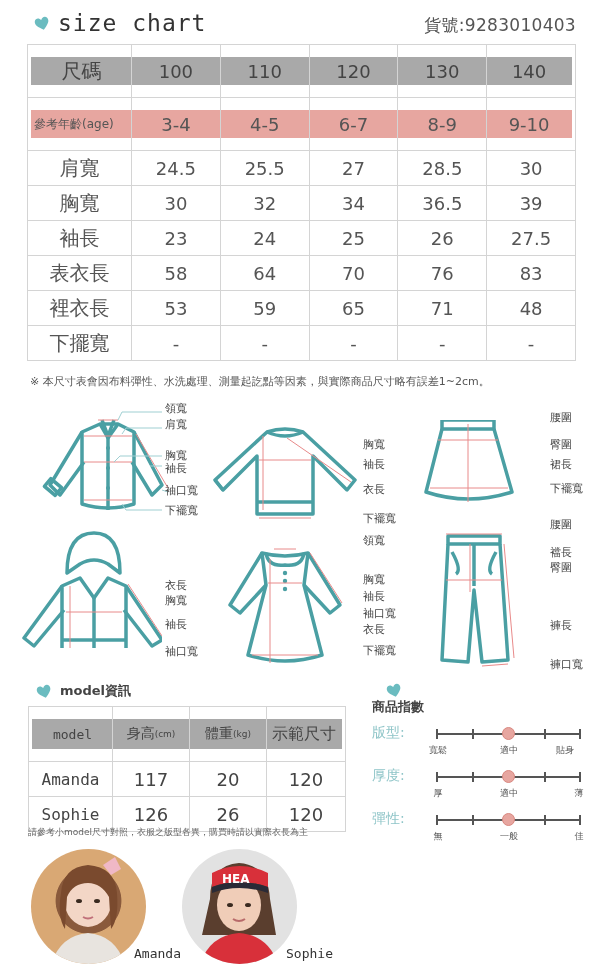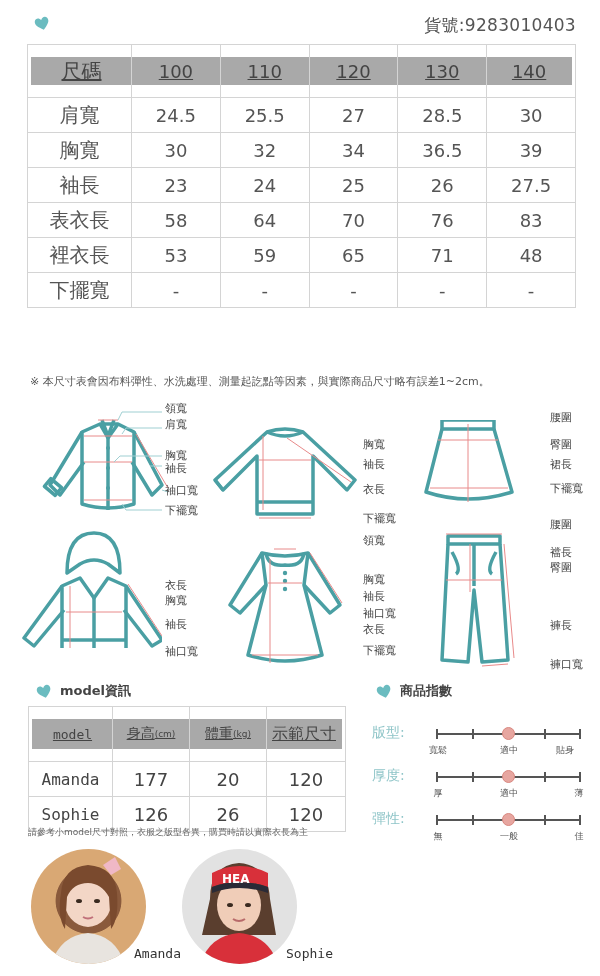--- a/index.html
+++ b/index.html
@@ -14,21 +14,21 @@
   .hdr .title { font-family: "DejaVu Sans Mono", monospace; font-size: 23px; color: #333; margin-left: 8px; letter-spacing: 1px; }
   .itemno { position: absolute; right: 24px; top: 14px; font-size: 17px; color: #555; font-family: "DejaVu Sans", sans-serif; letter-spacing: 0.3px; }
 
   
   .size-table { position: absolute; left: 27px; top: 44px; width: 549px; border-collapse: collapse; table-layout: fixed; }
   .size-table td { border: 1px solid #d4d4d4; text-align: center; font-size: 18px; color: #555; height: 35px; padding: 0; }
   .size-table col.c0 { width: 104px; }
   .size-table tr.head td { height: 38px; }
   .size-table tr.head td .fill { background: #a9a9a9; color: #444; }
   .size-table tr.pink td .fill { background: #e7a6a0; color: #555; }
-  .fill { display: flex; align-items: center; justify-content: center; height: 28px; margin: 12px -1px; text-decoration: underline; }
+  .fill { display: flex; align-items: center; justify-content: center; height: 28px; margin: 12px -1px; }
   .size-table tr.head td:first-child .fill, .size-table tr.pink td:first-child .fill { margin-left: 3px; }
   .size-table tr.head td:last-child .fill, .size-table tr.pink td:last-child .fill { margin-right: 3px; }
   .size-table tr.head td:first-child .fill { font-size: 20px; }
   .size-table tr.pink td:first-child .fill { font-size: 12px; justify-content: flex-start; padding-left: 3px; }
   .size-table tr.pink td { height: 38px; }
   .size-table td.label { font-size: 20px; color: #555; }
 
   .note { position: absolute; left: 30px; top: 374px; font-size: 11px; color: #555; white-space: nowrap; }
 
   
@@ -64,20 +64,21 @@
 </style>
 </head>
 <body>
 
 <div class="hdr">
   <span class="heart">
     <svg viewBox="0 0 16 16">
         <path d="M8 15 C3 11 0 8 1.5 4.5 C3 1.5 6.5 2 8 5 C9.5 2 13 1.5 14.5 4.5 C16 8 13 11 8 15Z" fill="#6bbcc0" transform="rotate(-15 8 8)"></path>
       </svg>
   </span>
+  <span class="title">size chart</span>
 </div>
 <div class="itemno">貨號:9283010403</div>
 
 <table class="size-table">
   <colgroup>
       <col class="c0">
       <col>
       <col>
       <col>
       <col>
@@ -95,20 +96,40 @@
           <div class="fill">110</div>
         </td>
     <td>
           <div class="fill">120</div>
         </td>
     <td>
           <div class="fill">130</div>
         </td>
     <td>
           <div class="fill">140</div>
+        </td>
+  </tr>
+  <tr class="pink">
+    <td>
+          <div class="fill">參考年齡(age)</div>
+        </td>
+    <td>
+          <div class="fill">3-4</div>
+        </td>
+    <td>
+          <div class="fill">4-5</div>
+        </td>
+    <td>
+          <div class="fill">6-7</div>
+        </td>
+    <td>
+          <div class="fill">8-9</div>
+        </td>
+    <td>
+          <div class="fill">9-10</div>
         </td>
   </tr>
   <tr>
     <td class="label">肩寬</td>
     <td>24.5</td>
     <td>25.5</td>
     <td>27</td>
     <td>28.5</td>
     <td>30</td>
   </tr>
@@ -343,35 +364,35 @@
             <span>體重</span>
             <span class="small">(kg)</span>
           </div>
         </td>
     <td>
           <div class="fill">示範尺寸</div>
         </td>
   </tr>
   <tr class="row">
     <td>Amanda</td>
-    <td>177</td>
+    <td>117</td>
     <td>20</td>
     <td>120</td>
   </tr>
   <tr class="row">
     <td>Sophie</td>
     <td>126</td>
     <td>26</td>
     <td>120</td>
   </tr>
 </tbody>
   </table>
 <div class="model-note">請參考小model尺寸對照，衣服之版型各異，購買時請以實際衣長為主</div>
 
-<div class="sec-title" style="left:376px;top:682px;">
+<div class="sec-title" style="left:364px;top:682px;flex-direction:column;">
   <span class="heart">
     <svg viewBox="0 0 16 16">
         <path d="M8 15 C3 11 0 8 1.5 4.5 C3 1.5 6.5 2 8 5 C9.5 2 13 1.5 14.5 4.5 C16 8 13 11 8 15Z" fill="#6bbcc0" transform="rotate(-15 8 8)"></path>
       </svg>
   </span>
   <span class="t">商品指數</span>
 </div>
 
 <div class="idx-row" style="top:724px;">
   <span class="lbl">版型:</span>

